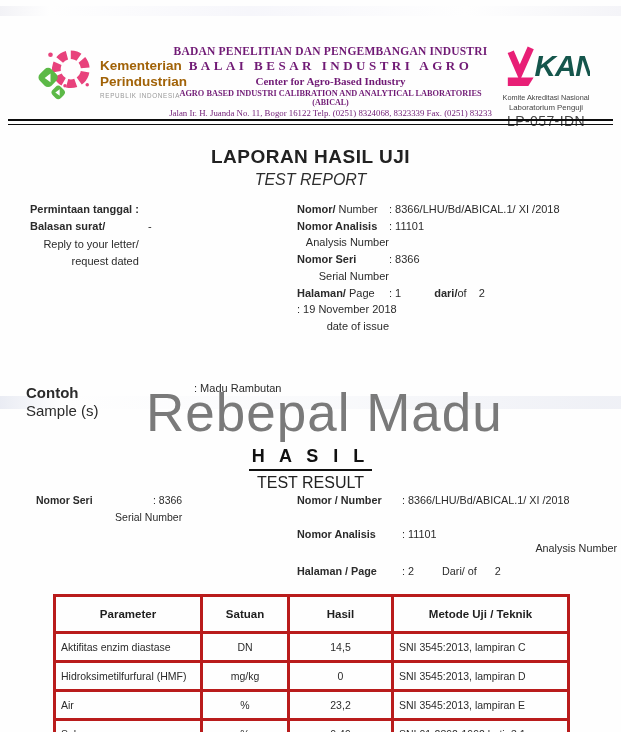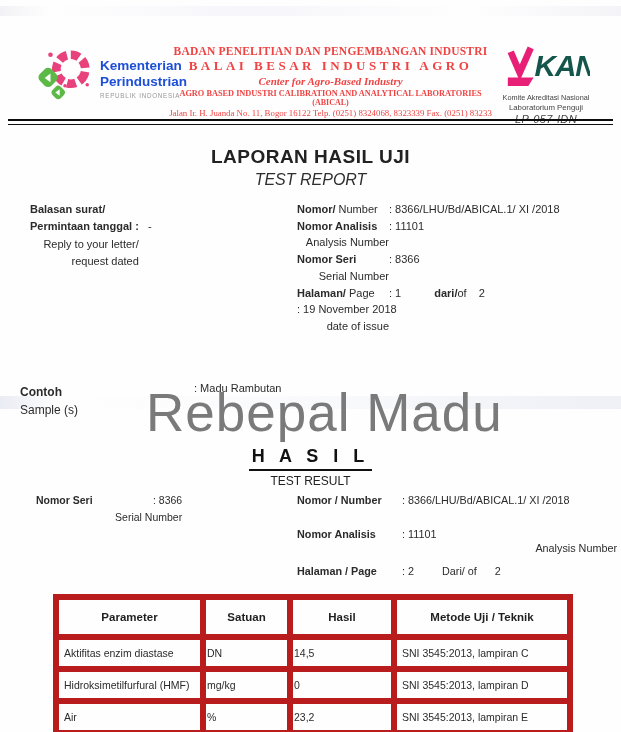--- a/index.html
+++ b/index.html
@@ -7,36 +7,36 @@
   .page{position:relative;width:621px;height:732px;background:#fefefe;
         font-family:"Liberation Sans",sans-serif;color:#2b2b2b;}
   
   .scan-top{position:absolute;top:6px;left:0;width:100%;height:10px;
     background:linear-gradient(90deg,#f2f2f6 0%,rgba(255,255,255,0) 8%,rgba(244,244,250,.8) 40%,rgba(255,255,255,0) 75%,#f4f4f8 100%);}
   .scan-band{position:absolute;top:396px;left:0;width:100%;height:13px;opacity:.75;
     background:linear-gradient(90deg,#e3e6f0 0%,rgba(255,255,255,0) 10%,rgba(238,240,246,.45) 55%,rgba(232,234,242,.9) 97%);}
   
   .ministry{position:absolute;left:36px;top:46px;display:flex;align-items:flex-start;}
   .ministry .wordmark{margin-left:6px;margin-top:12px;}
-  .ministry .wm-line{font-weight:bold;font-size:13.5px;line-height:15.5px;color:#1d4ed8;}
+  .ministry .wm-line{font-weight:bold;font-size:13.5px;line-height:15.5px;color:#a16207;}
   .ministry .wm-sub{font-size:6.3px;letter-spacing:.7px;color:#979797;margin-top:3px;}
   
   .org{position:absolute;left:163px;top:45px;width:335px;text-align:center;
-       font-family:"Liberation Serif",serif;color:#ef4444;}
+       font-family:"Liberation Serif",serif;color:#701a75;}
   .org .l1{font-size:11.5px;font-weight:bold;letter-spacing:.2px;}
   .org .l2{font-size:13px;font-weight:bold;letter-spacing:3.5px;margin-top:1px;}
-  .org .l3{font-size:11px;font-weight:bold;font-style:italic;margin-top:1px;}
+  .org .l3{font-size:11px;font-weight:bold;margin-top:1px;}
   .org .l4{font-size:8.3px;font-weight:bold;margin-top:2px;}
   .org .l5{font-size:8px;font-weight:bold;}
   .org .l6{font-size:8.8px;margin-top:1px;}
   
   .kan{position:absolute;left:494px;top:46px;width:104px;text-align:center;color:#444;}
   .kan .k1{font-size:7.3px;margin-top:1px;}
   .kan .k2{font-size:7.8px;margin-top:1px;}
-  .kan .k3{font-size:11px;margin-top:1px;letter-spacing:.4px;font-style:italic;}
+  .kan .k3{font-size:14px;margin-top:1px;letter-spacing:.4px;}
   
   .rule{position:absolute;top:119px;left:8px;width:605px;height:2.5px;
         border-top:2.5px solid #0d0d0d;border-bottom:1.5px solid #0d0d0d;}
   
   .title{position:absolute;top:146px;left:0;width:621px;text-align:center;}
   .title .t1{font-size:19px;font-weight:bold;letter-spacing:.5px;color:#222;}
   .title .t2{font-size:16px;font-style:italic;margin-top:3px;color:#2e2e2e;text-align:center;}
   
   .info1-left{position:absolute;left:30px;top:201px;font-size:11px;line-height:17.4px;}
   .info1-left .dash{position:absolute;left:118px;top:17px;}
@@ -46,45 +46,45 @@
   .b{font-weight:bold;}
   .i{text-align:right;}
   .fval{white-space:nowrap;}
   .sp33{margin-left:33px;} .sp12{margin-left:12px;}
   .sp28{margin-left:28px;} .sp18{margin-left:18px;}
   
   .statement{position:absolute;left:30px;top:336px;}
   .statement .s1{font-size:12px;font-weight:bold;}
   .statement .s2{font-size:11.5px;font-style:italic;margin-top:4px;}
   
-  .sample{position:absolute;left:20px;top:384px;font-size:12px;line-height:17.5px;z-index:3;}
+  .sample{position:absolute;left:26px;top:384px;font-size:15px;line-height:17.5px;z-index:3;}
   .sample-value{position:absolute;left:194px;top:382px;font-size:11px;z-index:3;}
   
   .watermark{position:absolute;left:146px;top:382px;font-size:53px;letter-spacing:1px;
              color:#7a7a7a;z-index:2;white-space:nowrap;}
   
   .result-head{position:absolute;top:446px;left:0;width:621px;text-align:center;z-index:3;}
   .result-head .r1{display:inline-block;font-size:18px;font-weight:bold;letter-spacing:5px;
                    padding:0 3px 2px 3px;border-bottom:2px solid #111;color:#111;}
-  .result-head .r2{font-size:12px;margin-top:3px;color:#222;}
+  .result-head .r2{font-size:16px;margin-top:3px;color:#222;}
   
   .info2-left{position:absolute;left:36px;top:492px;font-size:10.5px;line-height:16.5px;}
   .info2-left .flabel{width:117px;flex:0 0 117px;}
   .info2-right{position:absolute;left:297px;top:492px;font-size:10.8px;width:320px;}
   .info2-right .flabel{width:105px;flex:0 0 105px;}
   .info2-right .frow{line-height:16.5px;}
   .mt18{margin-top:17px;} .mt10{margin-top:9px;}
   
   .results{position:absolute;left:53px;top:594px;}
   table{border-collapse:collapse;table-layout:fixed;width:514px;border:1.5px solid #2a2a2a;}
-  th,td{border:6px solid #b91c1c;overflow:hidden;white-space:nowrap;}
+  th,td{border:3px solid #b91c1c;overflow:hidden;white-space:nowrap;}
   th{height:32px;font-size:11.5px;font-weight:bold;text-align:center;color:#1f1f1f;}
   td{height:24px;font-size:10.5px;color:#2b2b2b;}
   td.c0,td.c3{text-align:left;padding-left:5px;}
-  td.c1,td.c2{text-align:left;}
+  td.c1,td.c2{text-align:center;}
   col.w0{width:147px;} col.w1{width:87px;} col.w2{width:104px;} col.w3{width:176px;}
 </style>
 </head>
 <body>
 
 <div class="page">
   <div class="scan-top"></div>
   <div class="scan-band"></div>
 
   <div class="ministry">
@@ -130,22 +130,22 @@
   </div>
 
   <div class="rule"></div>
 
   <div class="title">
     <div class="t1">LAPORAN HASIL UJI</div>
     <div class="t2">TEST REPORT</div>
   </div>
 
   <div class="info1-left">
+    <div class="b">Permintaan tanggal :</div>
     <div class="b">Balasan surat/</div>
-    <div class="b">Permintaan tanggal :</div>
     <div class="i">Reply to your letter/</div>
     <div class="i">request dated</div>
     <span class="dash">-</span>
   </div>
 
   <div class="info1-right">
     <div class="frow">
       <span class="flabel"><span class="b">Nomor/</span><span class="i"> Number</span></span>
       <span class="fval">: 8366/LHU/Bd/ABICAL.1/ XI /2018</span>
     </div>

